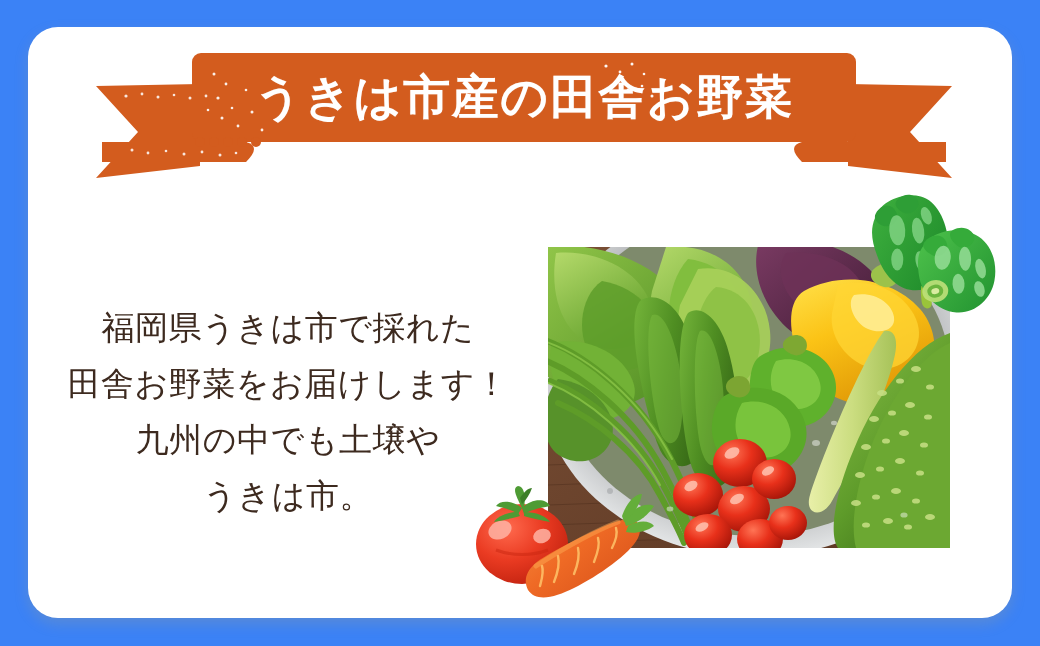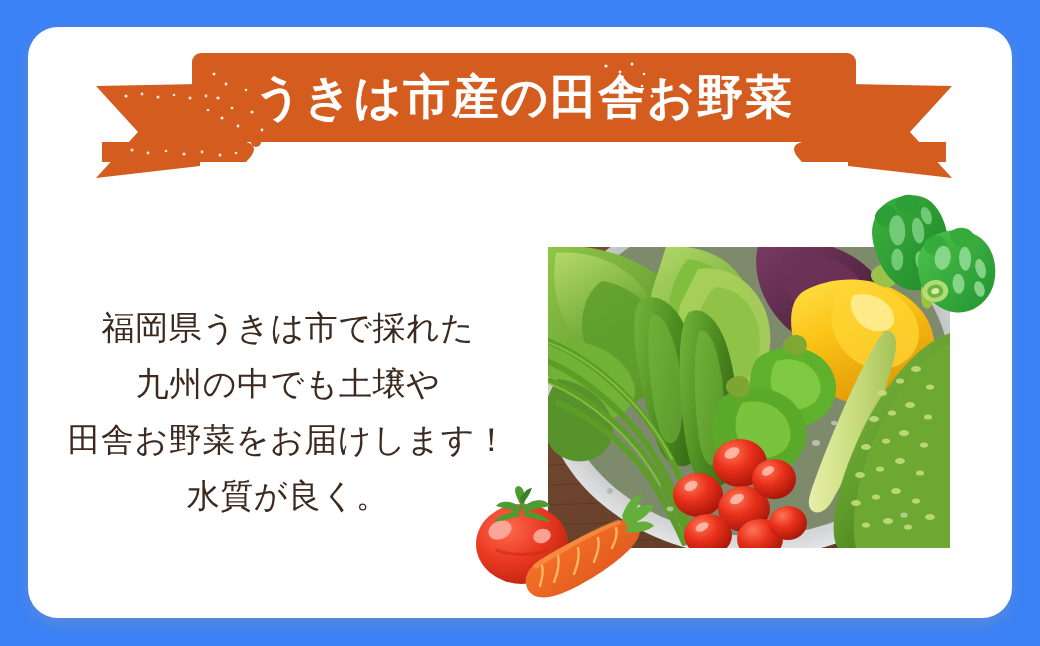--- a/index.html
+++ b/index.html
@@ -187,23 +187,23 @@
           <circle cx="532" cy="40" r="1.4"></circle>
         <circle cx="546" cy="36" r="1.3"></circle>
           <circle cx="556" cy="46" r="1.5"></circle>
       </g>
     </svg>
     <div class="ribbon-title">うきは市産の田舎お野菜</div>
   </div>
 
   <div class="copy">
     <span class="line">福岡県うきは市で採れた</span>
+    <span class="line">田舎お野菜をお届けします！</span>
     <span class="line">九州の中でも土壌や</span>
-    <span class="line">田舎お野菜をお届けします！</span>
-    <span class="line">水質が良く。</span>
+    <span class="line">うきは市。</span>
   </div>
 
   <div class="photo">
     <svg width="402" height="301" viewBox="0 0 402 301" xmlns="http://www.w3.org/2000/svg" aria-hidden="true">
       <defs>
         <linearGradient id="gWood" x1="0" y1="0" x2="1" y2="1">
           <stop offset="0%" stop-color="#7A4F35"></stop>
           <stop offset="100%" stop-color="#5A3623"></stop>
         </linearGradient>
         <radialGradient id="gColander" cx="50%" cy="45%" r="62%">

